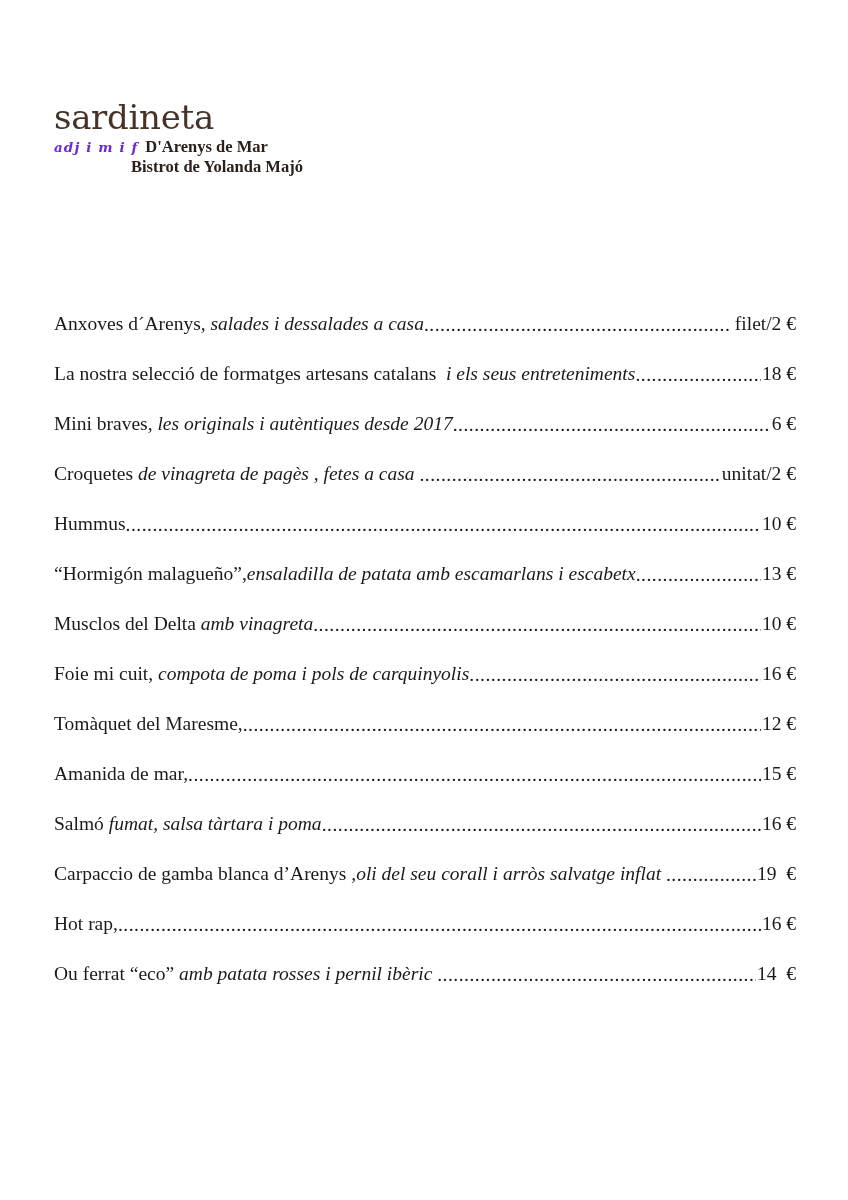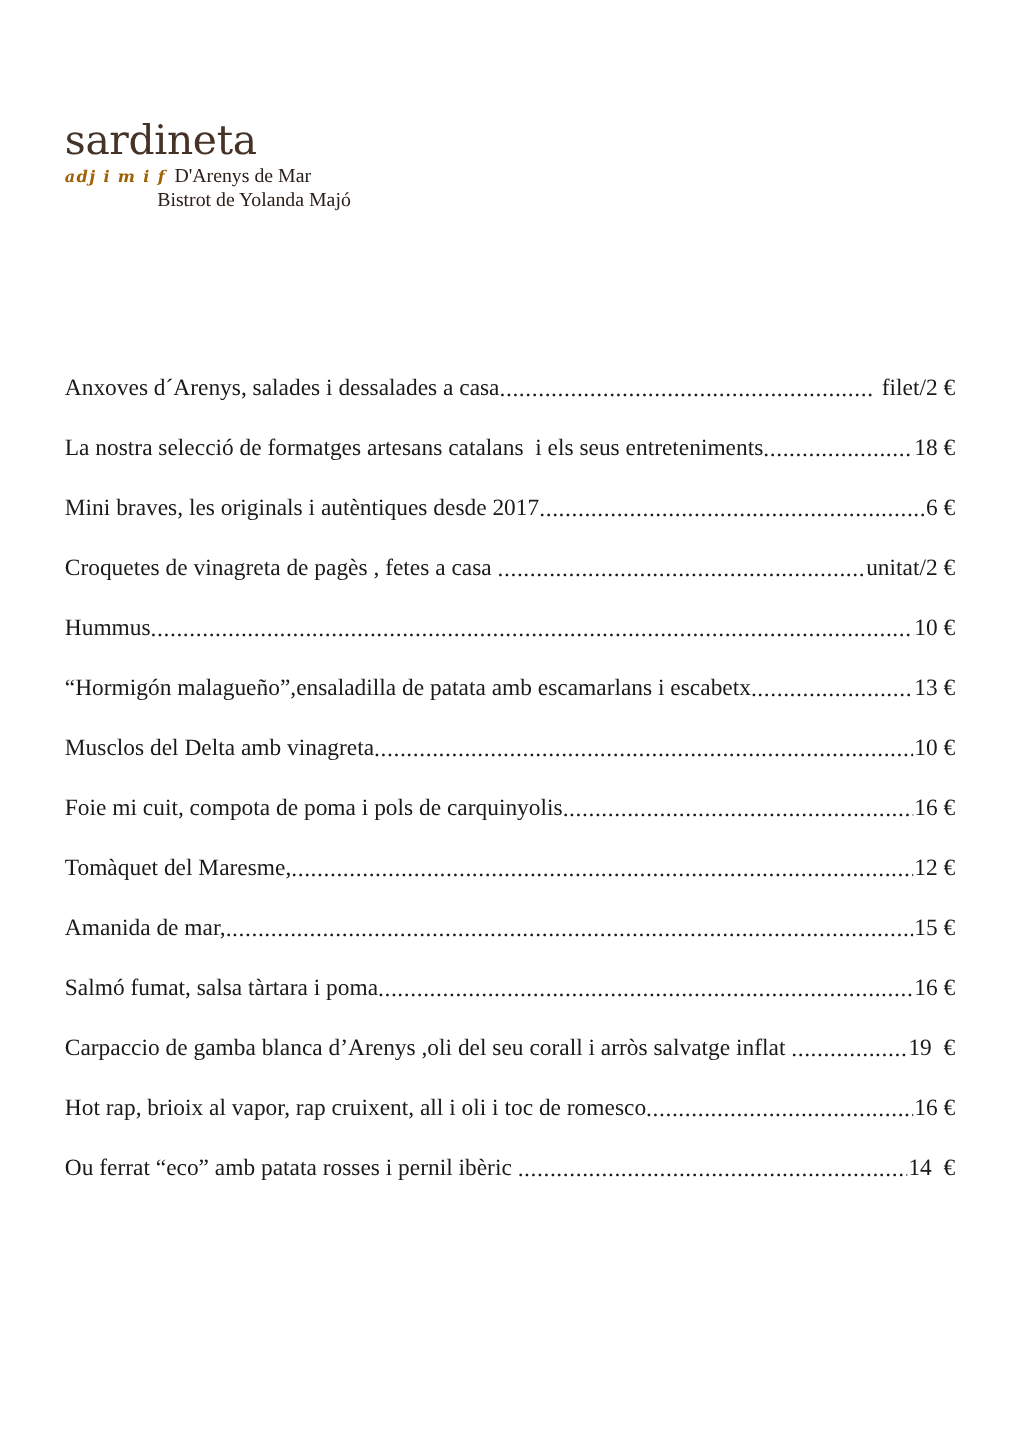--- a/index.html
+++ b/index.html
@@ -39,27 +39,28 @@
     align-items: baseline;
     line-height: 1.26;
     white-space: pre;
   }
   .adjimif {
     font-family: "DejaVu Serif", "Liberation Serif", serif;
     font-weight: bold;
     font-style: italic;
     font-size: 13.5px;
     letter-spacing: 1.1px;
-    color: #a16207;
+    color: #6d28d9;
   }
   .tagline-text {
     font-family: "Liberation Serif", "DejaVu Serif", serif;
     font-size: 16.5px;
     color: #2b2019;
     margin-left: 7px;
+    font-weight: bold;
   }
   .tagline-row.second .tagline-text {
     margin-left: 0;
   }
   .tagline-indent {
     display: inline-block;
     width: 77px;
   }
 
   
@@ -76,20 +77,21 @@
     font-size: 19.5px;
     line-height: 1.05;
     margin-bottom: 29.5px;
     white-space: pre;
   }
   .item-name {
     font-style: normal;
     flex: 0 0 auto;
   }
   .item-desc {
+    font-style: italic;
     flex: 0 0 auto;
     text-align: center;
   }
   .leader {
     flex: 1 1 auto;
     overflow: hidden;
     white-space: nowrap;
     min-width: 8px;
     letter-spacing: 0.5px;
     transform: translateY(1px);
@@ -200,21 +202,20 @@
 
   <div class="menu-item">
     <span class="item-name">Carpaccio de gamba blanca d’Arenys </span>
     <span class="item-desc">,oli del seu corall i arròs salvatge inflat </span>
     <span class="leader"></span>
     <span class="item-price">19  €</span>
   </div>
 
   <div class="menu-item">
     <span class="item-name">Hot rap,</span>
-    <span class="item-desc"> brioix al vapor, rap cruixent, all i oli i toc de romesco</span>
     <span class="leader"></span>
     <span class="item-price">16 €</span>
   </div>
 
   <div class="menu-item">
     <span class="item-name">Ou ferrat “eco”</span>
     <span class="item-desc"> amb patata rosses i pernil ibèric </span>
     <span class="leader"></span>
     <span class="item-price">14  €</span>
   </div>

